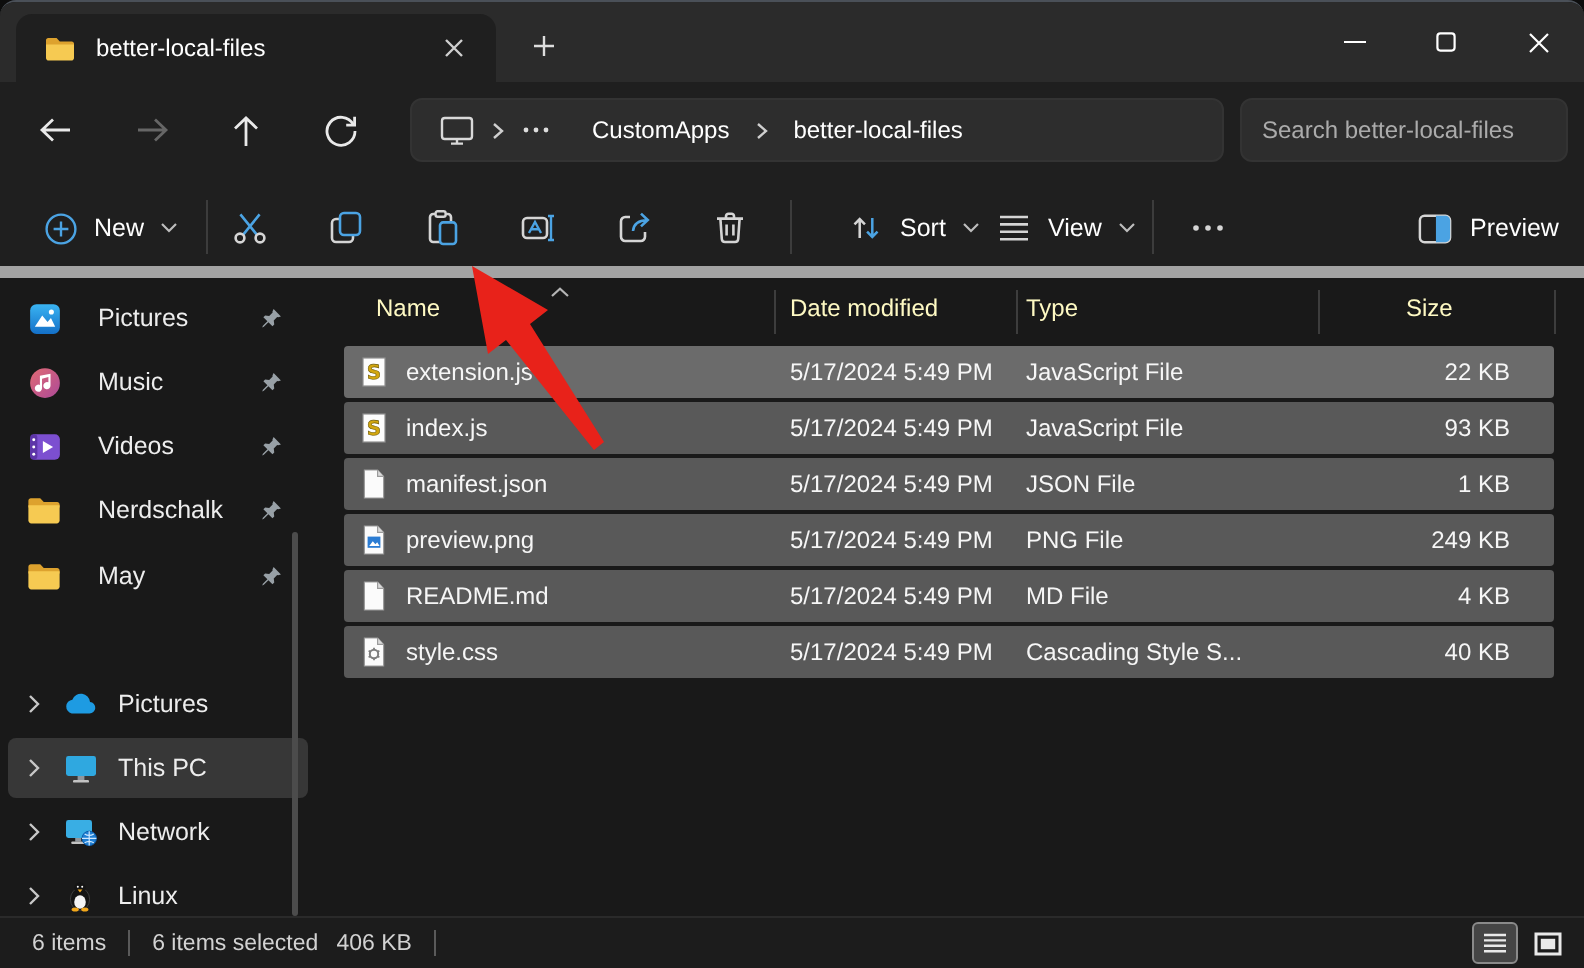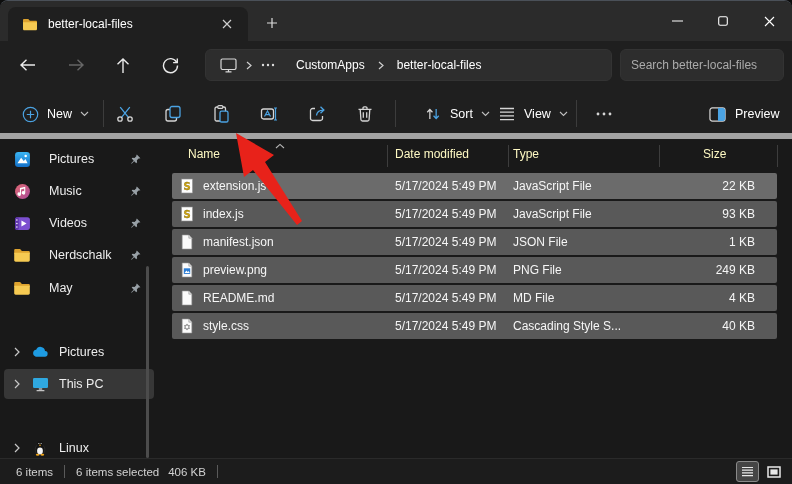--- a/index.html
+++ b/index.html
@@ -379,20 +379,37 @@
       </span>
       <span style="width:20px;display:flex;justify-content:center">
         <svg width="17" height="15" viewBox="0 0 17 15">
             <rect x="1" y="1" width="15" height="10" rx="1.2" fill="#2fa8e0"></rect>
             <rect x="6.8" y="11" width="3.4" height="2" fill="#8f969c"></rect>
             <rect x="4.5" y="13" width="8" height="1.3" rx="0.6" fill="#c3c3c3"></rect>
           </svg>
       </span>
       <span class="lbl">This PC</span>
     </div>
+    <div class="navitem" style="top:262px">
+      <span class="tree-chev">
+        <svg width="6" height="10" viewBox="0 0 6 10">
+            <path d="M1 1l4 4-4 4" fill="none" stroke="#c8c8c8" stroke-width="1.2"></path>
+          </svg>
+      </span>
+      <span style="width:20px;display:flex;justify-content:center">
+        <svg width="17" height="15" viewBox="0 0 17 15">
+            <rect x="1" y="1" width="13" height="9" rx="1.2" fill="#39aee4"></rect>
+            <rect x="5.6" y="10" width="3" height="1.8" fill="#8f969c"></rect>
+            <rect x="3.6" y="11.8" width="7" height="1.2" rx="0.6" fill="#c3c3c3"></rect>
+            <circle cx="12.6" cy="10.2" r="3.6" fill="#1f7fd4" stroke="#0d5ca8" stroke-width="0.5"></circle>
+            <path d="M9 10.2h7.2M12.6 6.6v7.2M10.3 8a4.4 4.4 0 0 0 4.6 0M10.3 12.4a4.4 4.4 0 0 1 4.6 0" fill="none" stroke="#cfe9ff" stroke-width="0.6"></path>
+          </svg>
+      </span>
+      <span class="lbl">Network</span>
+    </div>
     <div class="navitem" style="top:294px">
       <span class="tree-chev">
         <svg width="6" height="10" viewBox="0 0 6 10">
             <path d="M1 1l4 4-4 4" fill="none" stroke="#c8c8c8" stroke-width="1.2"></path>
           </svg>
       </span>
       <span style="width:20px;display:flex;justify-content:center">
         <svg width="14" height="16" viewBox="0 0 14 16">
             <ellipse cx="7" cy="9.6" rx="4.8" ry="5.6" fill="#141414" stroke="#3c3c3c" stroke-width="0.5"></ellipse>
             <ellipse cx="7" cy="11" rx="2.9" ry="3.4" fill="#f4f4f4"></ellipse>

